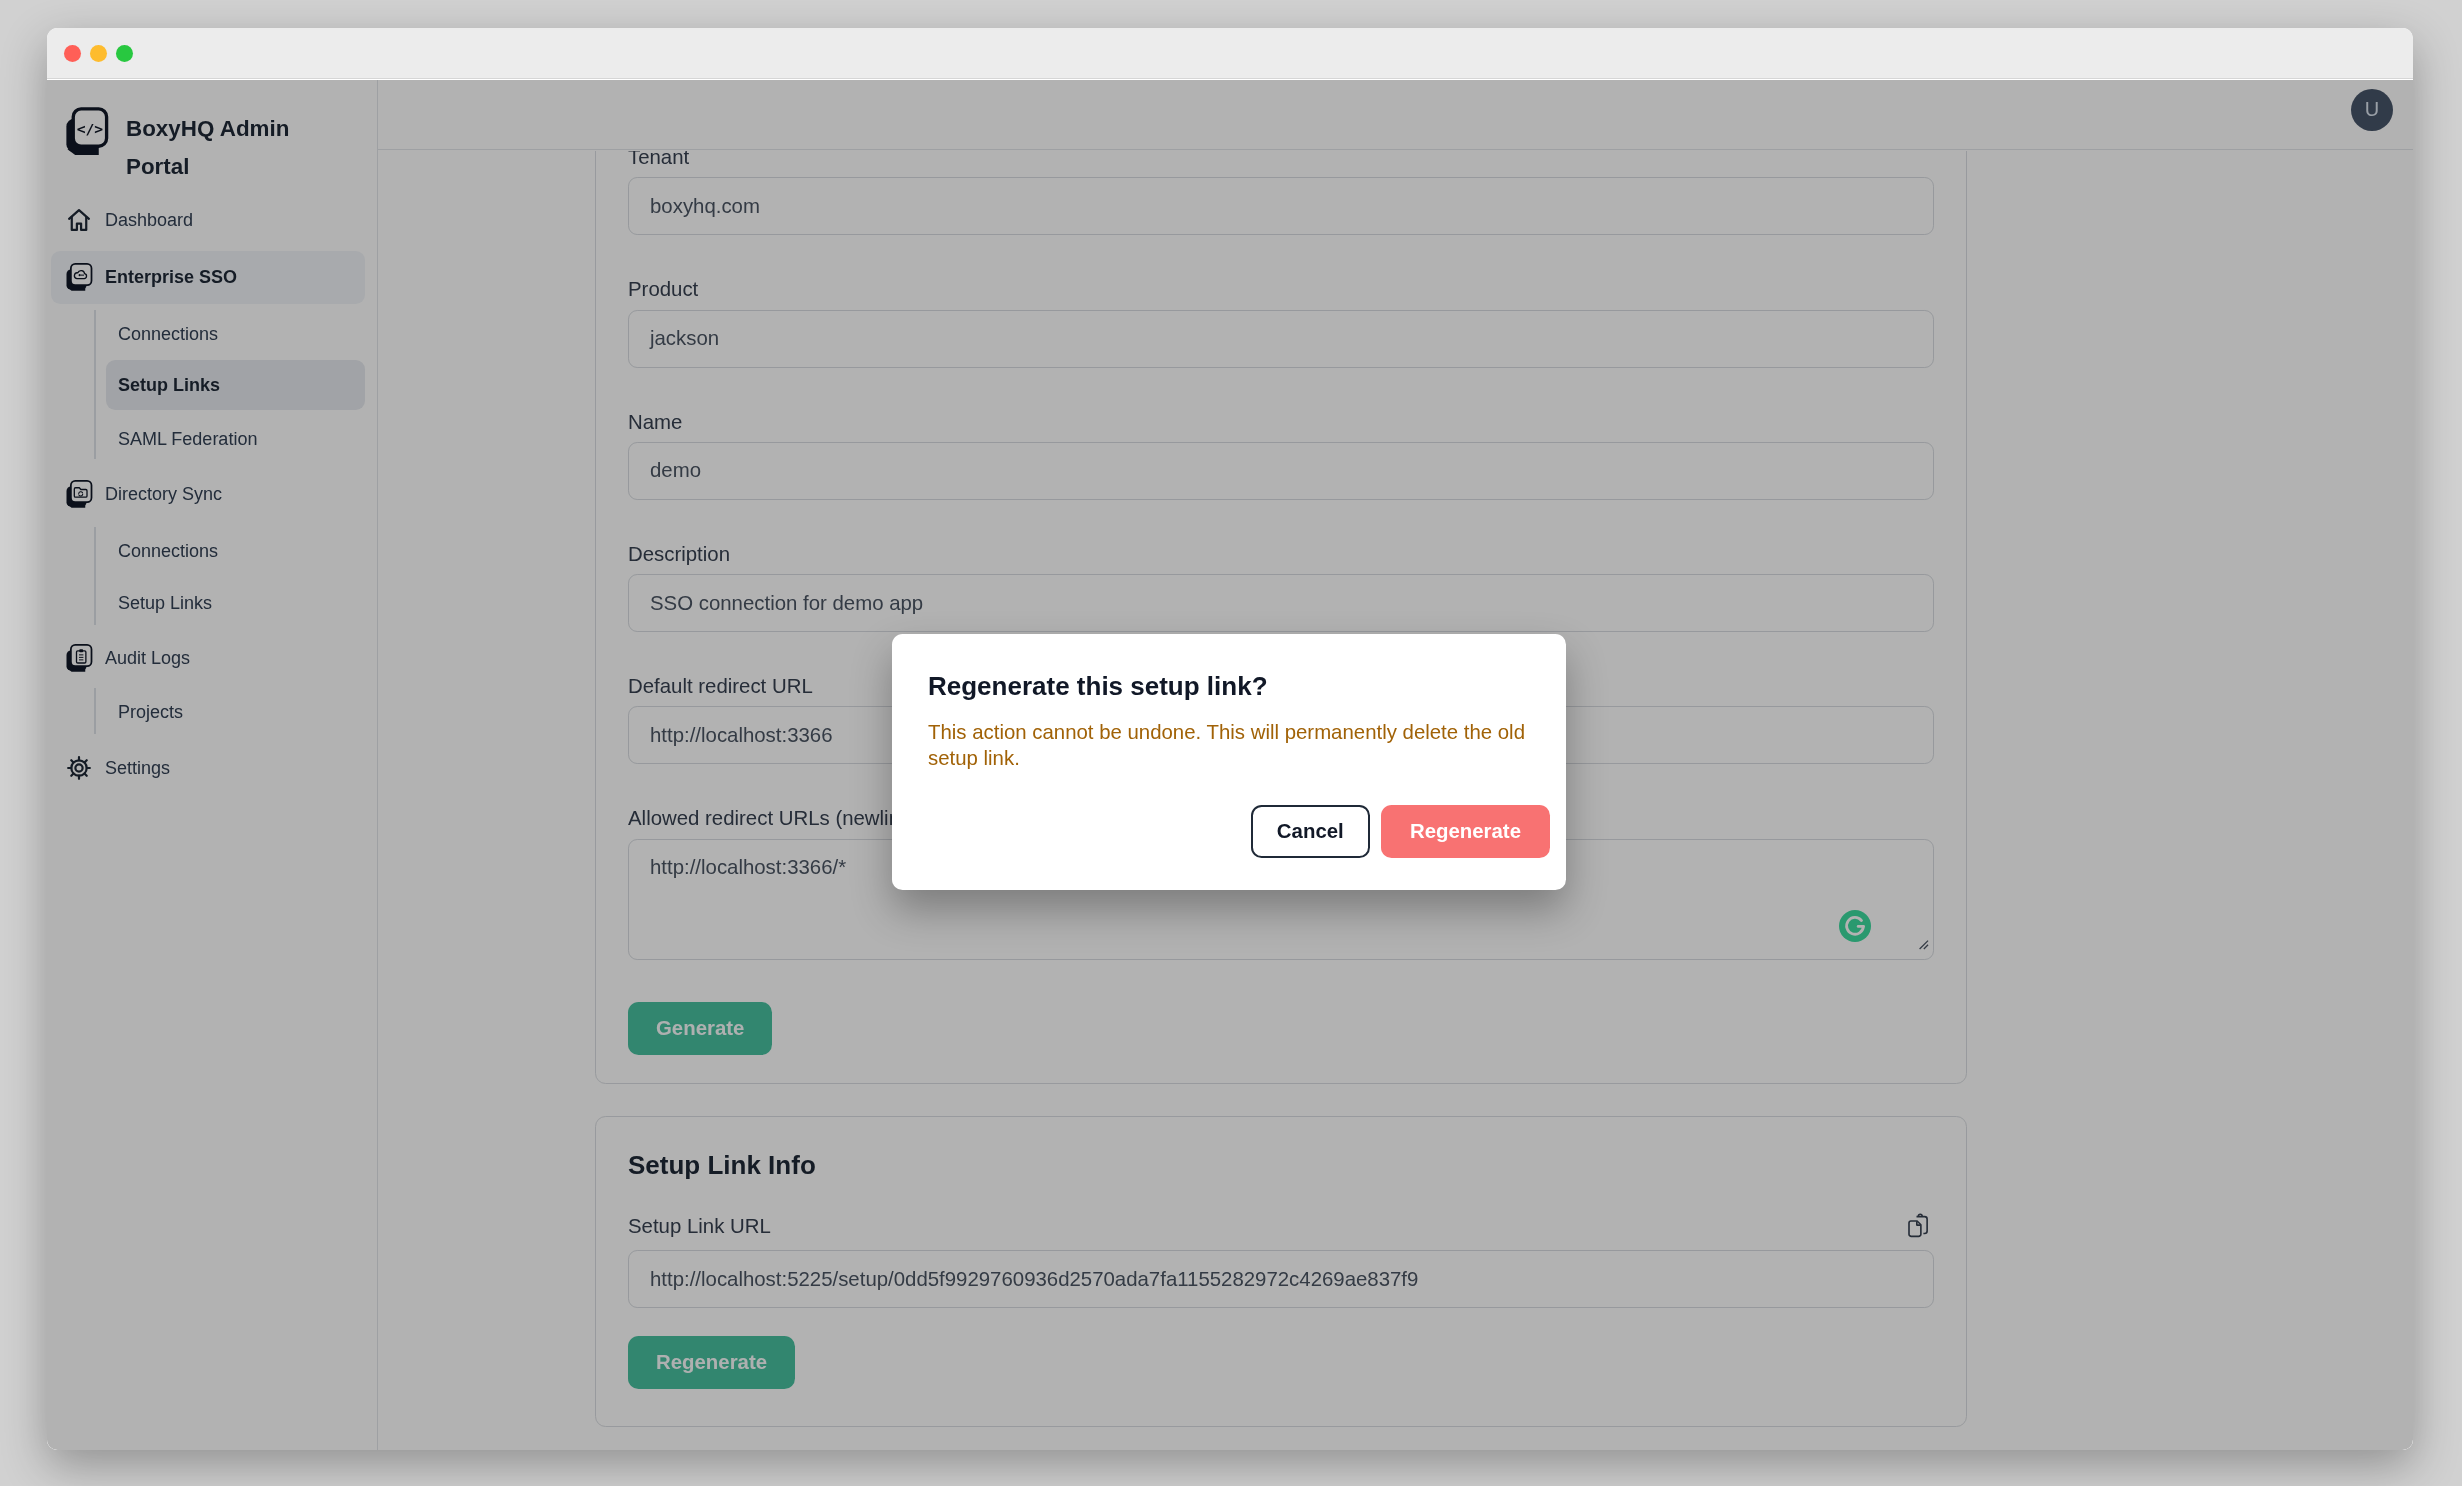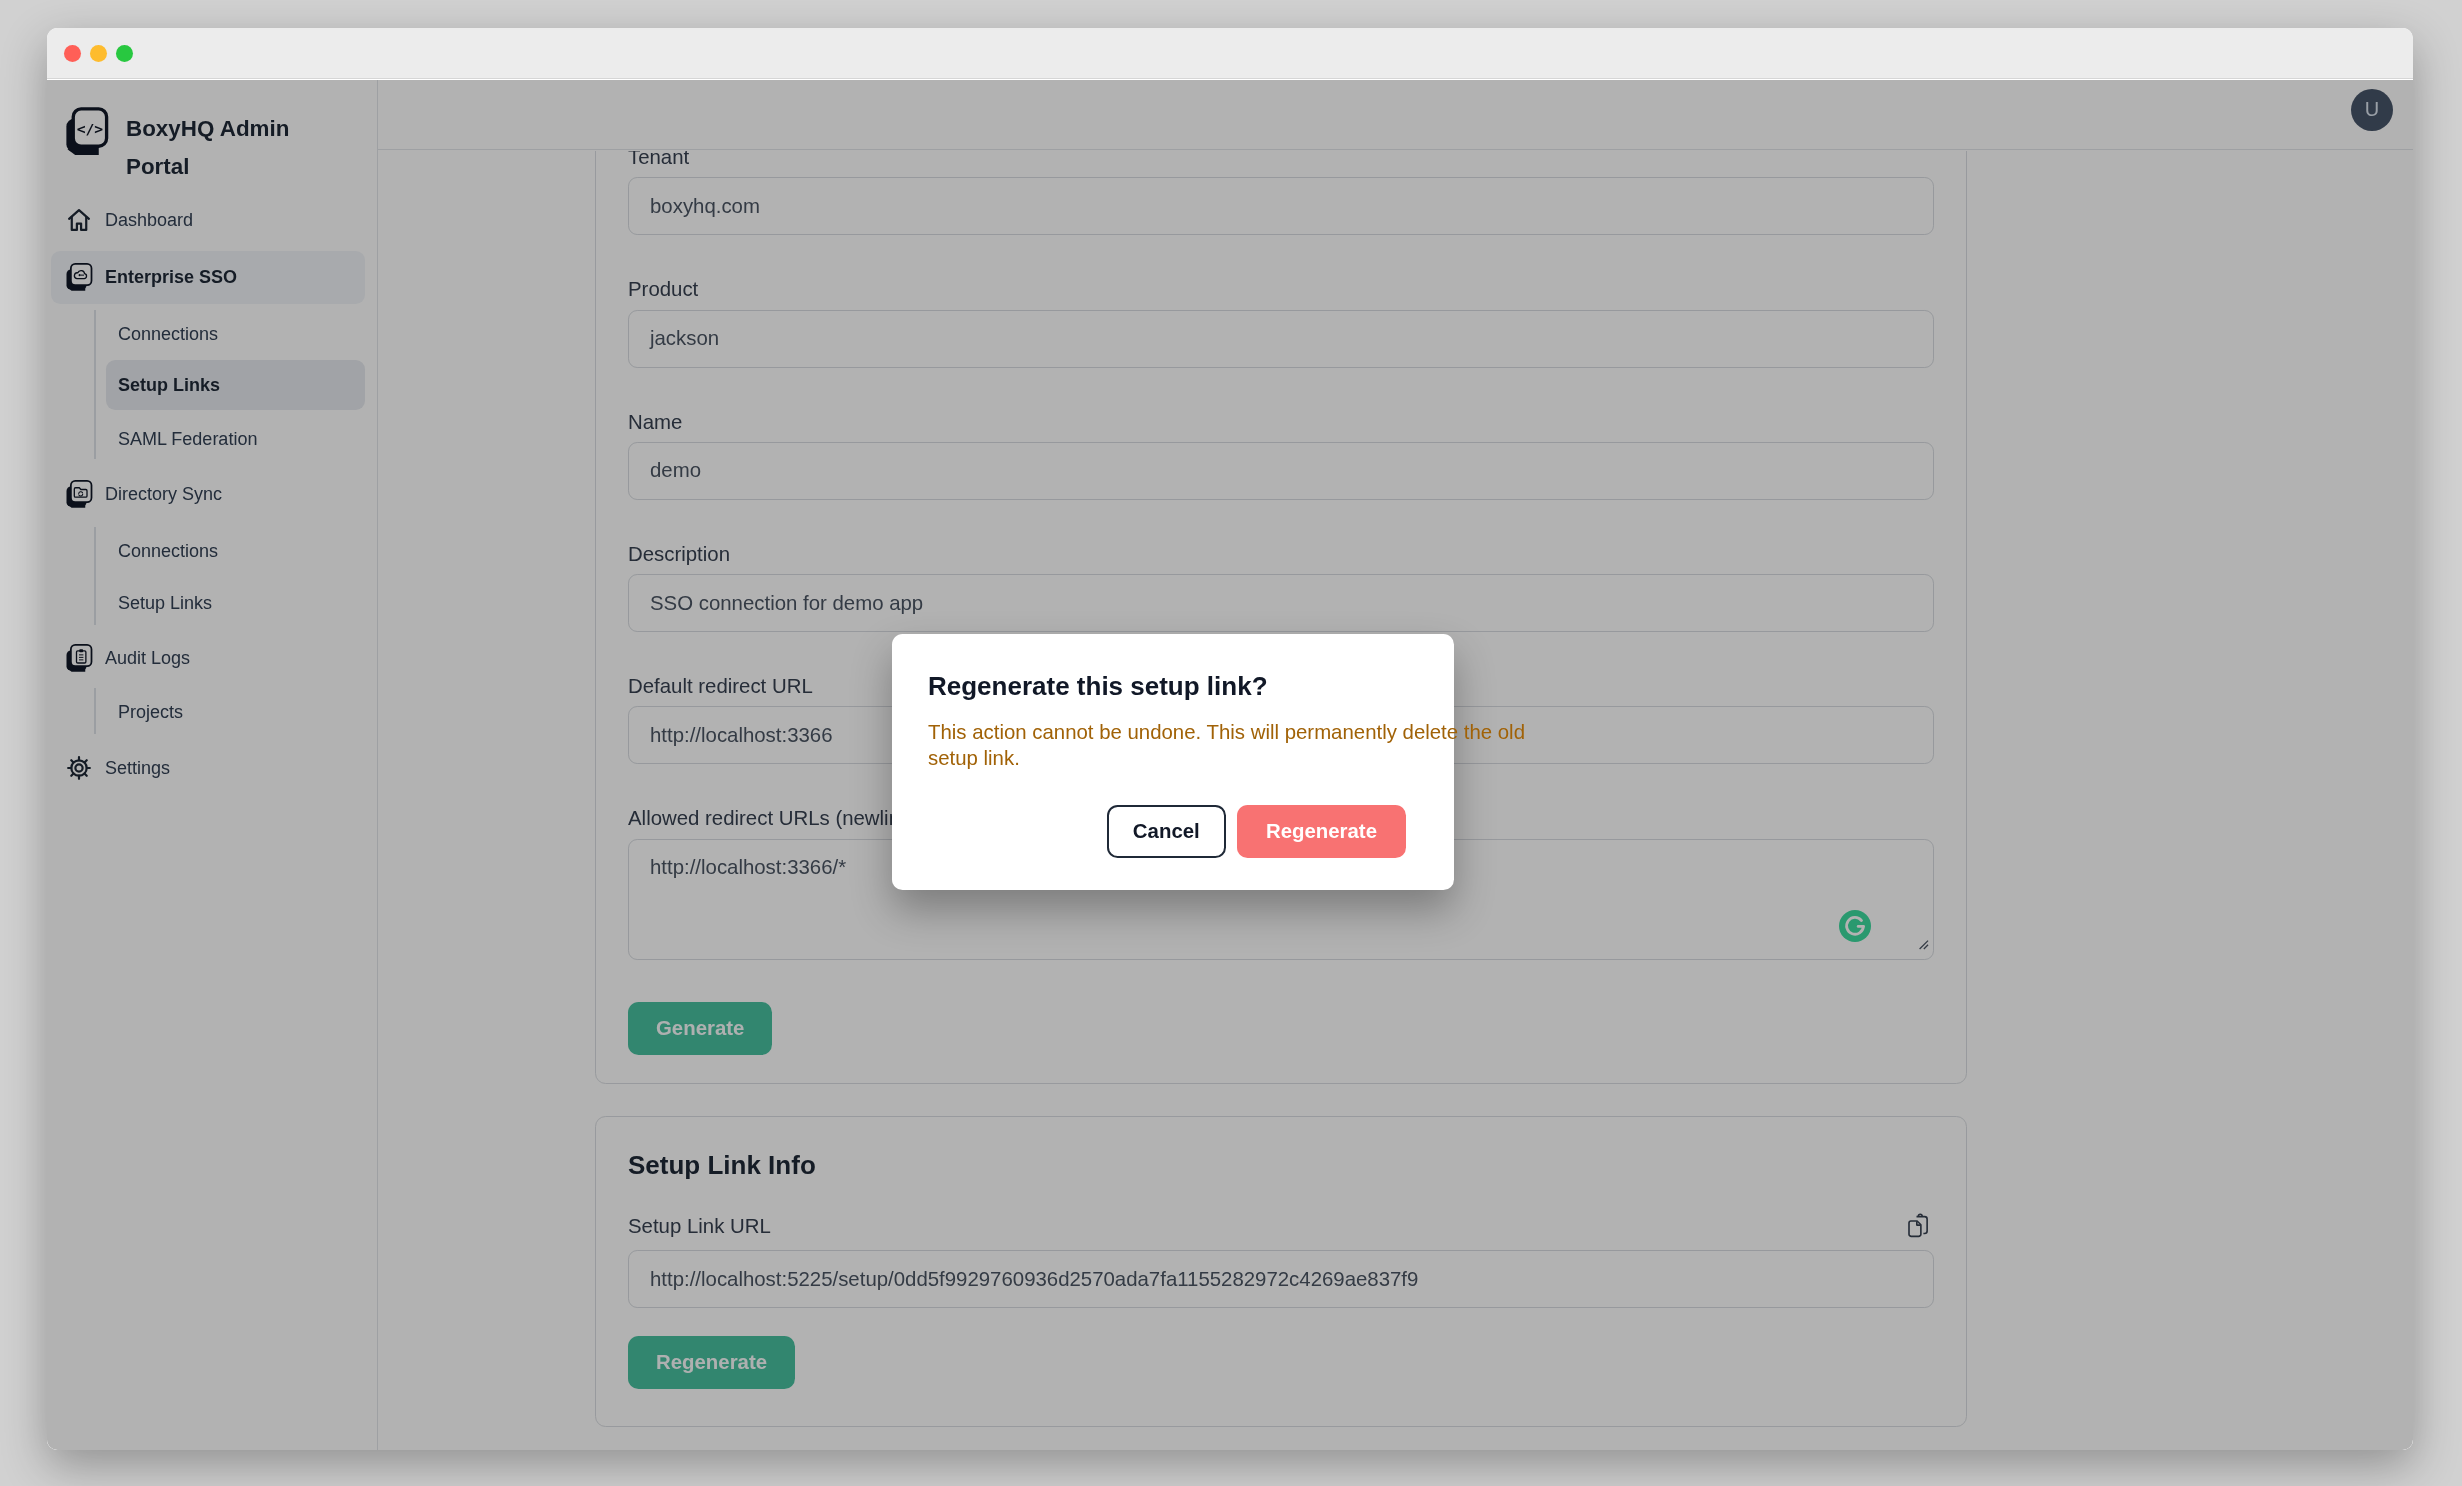--- a/index.html
+++ b/index.html
@@ -57,25 +57,25 @@
   .h2 { font-size:26px; line-height:33px; font-weight:700; color:#1f2937; margin-bottom:30px; }
   .labelrow { display:flex; align-items:center; justify-content:space-between; height:29px; margin-bottom:9.2px; }
   .labelrow .f-label { margin-bottom:0; height:29px; line-height:29px; }
   .card2 .f-input { margin-bottom:28px; }
 
   .grammarly { position:absolute; right:62px; bottom:17px; width:32px; height:32px; cursor:pointer; }
   .resizer { position:absolute; right:2.6px; bottom:2.6px; }
 
   
   .dim { position:absolute; inset:0; background:rgba(0,0,0,0.30); z-index:50; }
-  .modal { position:absolute; left:845px; top:554px; width:562px; height:256px; background:#ffffff;
+  .modal { position:absolute; left:845px; top:554px; width:674px; height:256px; background:#ffffff;
            border-radius:10.6px; z-index:60; padding:36px; box-shadow:0 20px 40px rgba(0,0,0,.30); }
   .modal-title { font-size:26px; line-height:33px; font-weight:700; color:#111827; }
   .modal-body { margin-top:16px; width:613px; font-size:20.4px; line-height:26px; color:#a16207; }
-  .modal-actions { position:absolute; right:48px; top:171px; display:flex; gap:11.2px; }
+  .modal-actions { position:absolute; right:16px; top:171px; display:flex; gap:11.2px; }
   .btn-ghost { background:#fff; border:2px solid #1f2937; color:#111827; padding:0 24px; }
   .btn-danger { background:#f87272; color:#ffffff; padding:0 29px; }
 </style>
 </head>
 <body>
 
 <div class="window">
 
   <div class="titlebar">
     <span class="tl red"></span>

